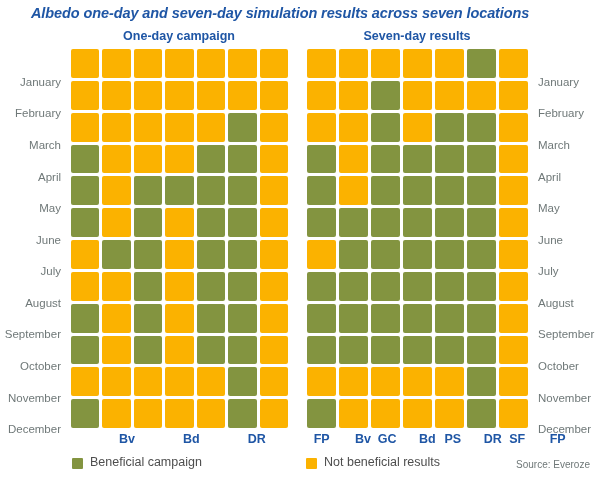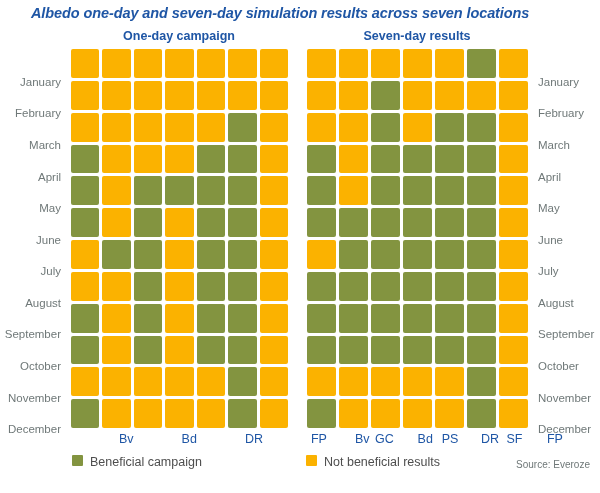--- a/index.html
+++ b/index.html
@@ -84,33 +84,33 @@
     position:absolute;
     top:430px;
     height:18px;
     display:grid;
     grid-template-columns:repeat(7,1fr);
   }
   .xaxis.left{left:71px;width:217px;}
   .xaxis.right{left:307px;width:221px;}
   .xtick{
     display:flex;align-items:center;justify-content:center;
-    font-size:12.5px;font-weight:normal;color:#1F56A5;margin-left:48px;
+    font-size:12.5px;font-weight:bold;color:#1F56A5;margin-left:48px;
   }
 
   
   .legend{
     position:absolute;
     top:455px;
     left:0;right:0;
     height:20px;
   }
   .legend-item{
     position:absolute;
-    display:flex;align-items:flex-start;gap:7px;
+    display:flex;align-items:flex-end;gap:7px;
     font-size:12.5px;color:#4E4E4E;
     white-space:nowrap;
   }
   .legend-item.one{left:72px;}
   .legend-item.two{left:306px;}
   .swatch{width:11px;height:11px;border-radius:1px;display:inline-block;}
   .source{
     position:absolute;
     right:10px;top:459px;
     font-size:10px;color:#6F7878;

